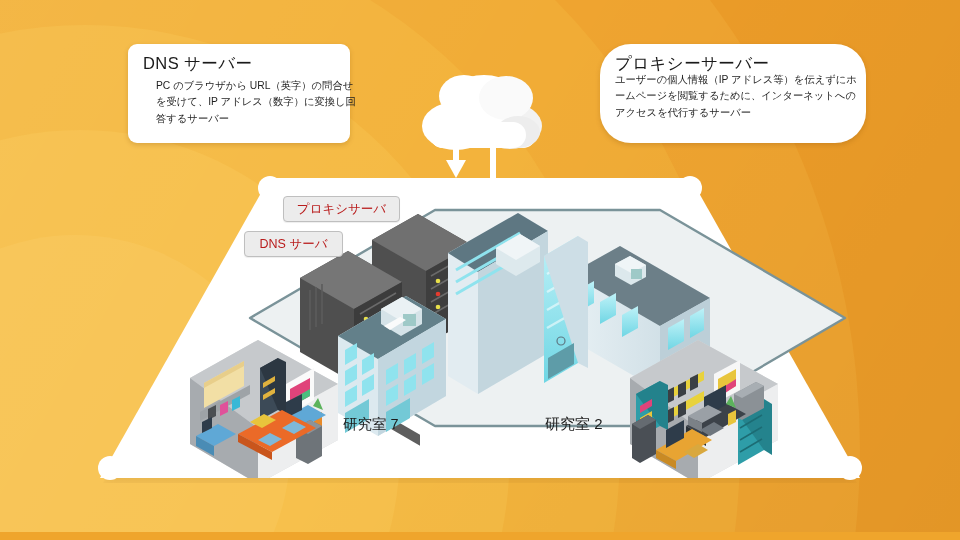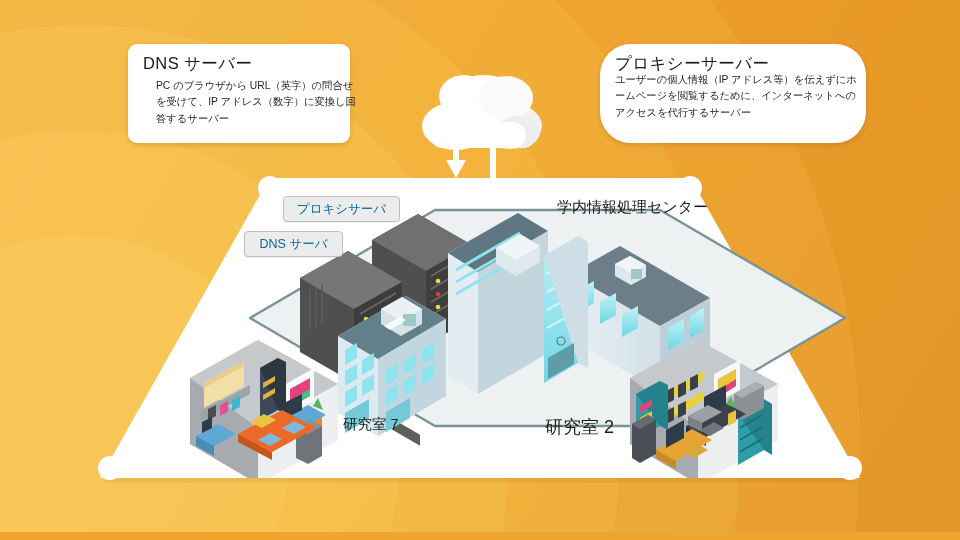--- a/index.html
+++ b/index.html
@@ -42,30 +42,30 @@
   #card-proxy{left:600px;top:44px;width:266px;height:99px;border-radius:31px;}
   #card-proxy .card-title{position:absolute;left:15px;top:9px;font-size:16.5px;}
   #card-proxy .card-body{position:absolute;left:15px;top:28px;width:246px;font-size:10.3px;}
 
   
   #cloud-group{position:absolute;left:418px;top:48px;width:130px;height:130px;}
   .arrow-svg{position:absolute;left:428px;top:120px;width:100px;height:60px;}
 
   
   .pill{position:absolute;background:#ECECEC;border:1px solid #BFBFBF;border-radius:4px;
-    color:#0369a1;font-size:12.5px;display:flex;align-items:center;justify-content:center;
+    color:#b91c1c;font-size:12.5px;display:flex;align-items:center;justify-content:center;
     box-shadow:0 1px 1px rgba(0,0,0,.07);}
   #pill-proxy{left:283px;top:196px;width:115px;height:24px;}
   #pill-dns{left:244px;top:231px;width:97px;height:24px;}
 
   
   .plain{position:absolute;color:#1b1b1b;}
   #label-center{left:557px;top:198px;font-size:15px;}
   #label-room1{left:343px;top:415px;font-size:14.5px;}
-  #label-room2{left:545px;top:415px;font-size:18px;text-align:center;}
+  #label-room2{left:545px;top:415px;font-size:15px;text-align:center;}
 
   
   #scene{position:absolute;left:100px;top:178px;width:760px;height:300px;}
   #rooms{position:absolute;left:100px;top:178px;width:760px;height:300px;}
 </style>
 </head>
 <body>
 
 <div id="stage">
 
@@ -358,17 +358,16 @@
   </div>
 
   <div class="card" id="card-proxy">
     <div class="card-title">プロキシーサーバー</div>
     <div class="card-body">ユーザーの個人情報（IP アドレス等）を伝えずにホームページを閲覧するために、インターネットへのアクセスを代行するサーバー</div>
   </div>
 
   <div class="pill" id="pill-proxy">プロキシサーバ</div>
   <div class="pill" id="pill-dns">DNS サーバ</div>
 
-  <div class="plain" id="label-center">学内情報処理センター</div>
   <div class="plain" id="label-room1">研究室 7</div>
   <div class="plain" id="label-room2">研究室 2</div>
 
 </div>
 
 </body></html>

